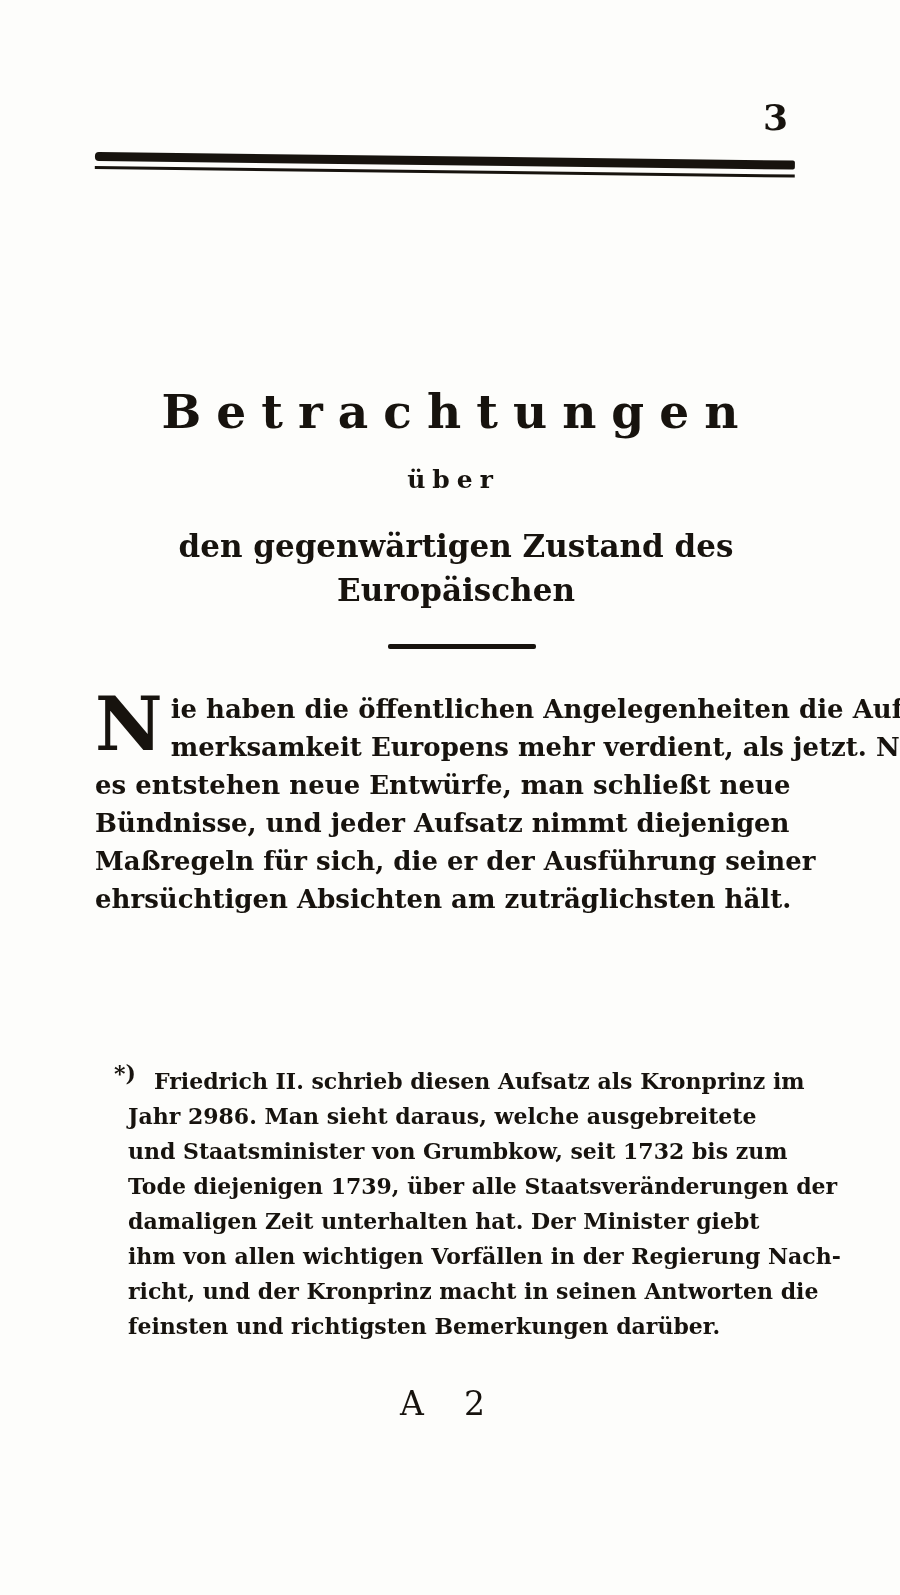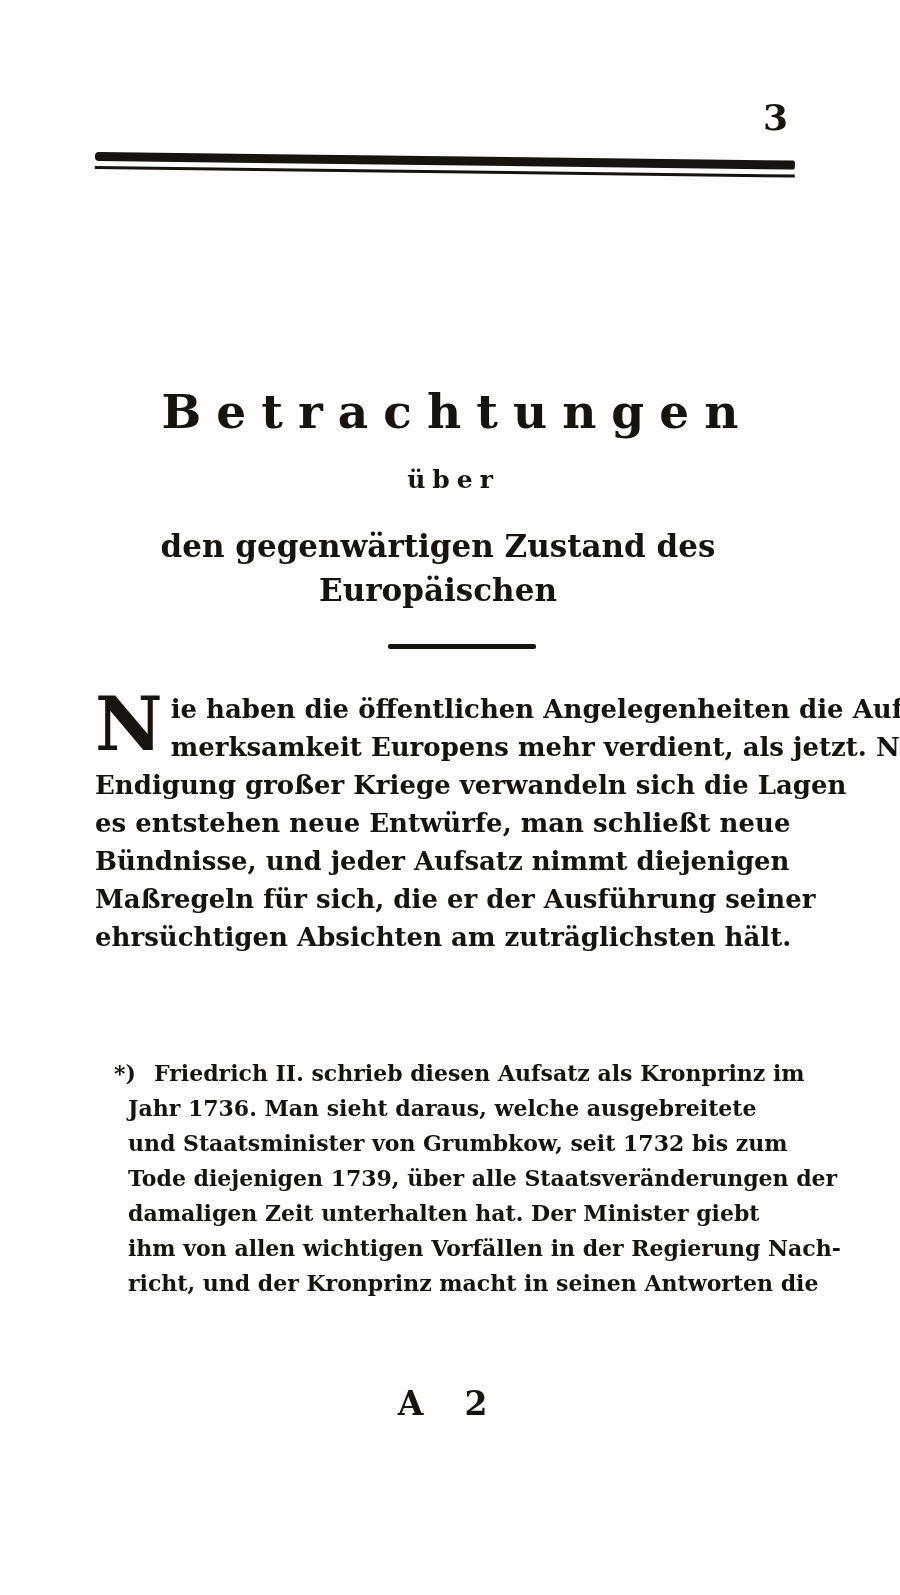--- a/index.html
+++ b/index.html
@@ -58,21 +58,21 @@
   .title-connector {
     margin-top: 26px;
     font-size: 25px;
     font-weight: bold;
     letter-spacing: 0.28em;
     margin-right: -0.28em;
   }
   .subtitle {
     position: absolute;
     top: 524px;
-    left: 38px;
+    left: 56px;
     width: 800px;
     text-align: center;
     font-size: 31px;
     font-weight: bold;
     line-height: 44px;
   }
   .title-divider {
     position: absolute;
     top: 644px;
     left: 388px;
@@ -109,29 +109,29 @@
     font-size: 22px;
     font-weight: bold;
     line-height: 35px;
   }
   .footnote-marker {
     position: absolute;
     left: -14px;
     top: 0;
   }
   .footnote-line { white-space: nowrap; }
-  .fn-first { padding-left: 26px; }
+  .fn-first { padding-left: 26px; margin-top: 8px; }
   .signature-mark {
     position: absolute;
     top: 1384px;
     left: 0;
     width: 100%;
     text-align: center;
     font-size: 33px;
-    font-weight: bold;
+    font-weight: normal;
     letter-spacing: 0.45em;
     margin-right: -0.45em;
   }
 </style>
 </head>
 <body>
 
 <div class="page">
 
   <div class="page-number">3</div>
@@ -153,33 +153,33 @@
   <div class="title-divider"></div>
 
   <div class="body-paragraph">
     <div class="first-lines">
       <span class="drop-cap">N</span>
       <div>
         <div class="body-line">ie haben die öffentlichen Angelegenheiten die Auf-</div>
         <div class="body-line">merksamkeit Europens mehr verdient, als jetzt. Nach</div>
       </div>
     </div>
-    <div class="body-line">Endigung großer Kriege verwandeln sich die Lagen</div>
     <div class="body-line">es entstehen neue Entwürfe, man schließt neue</div>
     <div class="body-line">Bündnisse, und jeder Aufsatz nimmt diejenigen</div>
     <div class="body-line">Maßregeln für sich, die er der Ausführung seiner</div>
     <div class="body-line">ehrsüchtigen Absichten am zuträglichsten hält.</div>
   </div>
 
   <div class="footnote">
     <span class="footnote-marker">*)</span>
     <div class="footnote-line fn-first">Friedrich II. schrieb diesen Aufsatz als Kronprinz im</div>
-    <div class="footnote-line">Jahr 1736.  Man sieht daraus, welche ausgebreitete</div>
+    <div class="footnote-line">Jahr 2986.  Man sieht daraus, welche ausgebreitete</div>
     <div class="footnote-line">und Staatsminister von Grumbkow, seit 1732 bis zum</div>
     <div class="footnote-line">Tode diejenigen 1739, über alle Staatsveränderungen der</div>
     <div class="footnote-line">damaligen Zeit unterhalten hat.  Der Minister giebt</div>
     <div class="footnote-line">ihm von allen wichtigen Vorfällen in der Regierung Nach-</div>
     <div class="footnote-line">richt, und der Kronprinz macht in seinen Antworten die</div>
+    <div class="footnote-line">feinsten und richtigsten Bemerkungen darüber.</div>
   </div>
 
   <div class="signature-mark">A 2</div>
 
 </div>
 
 </body></html>

